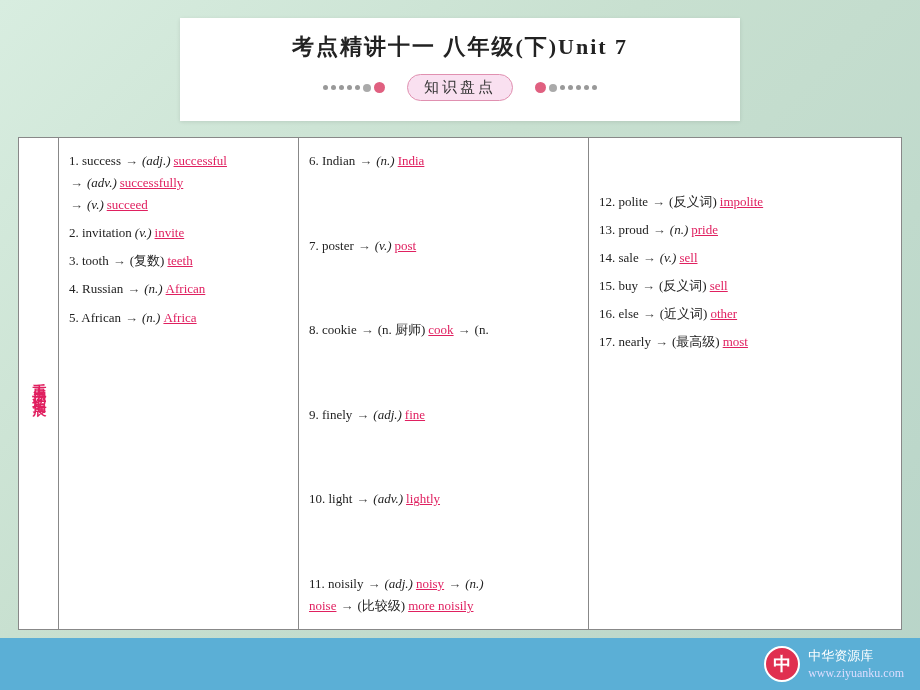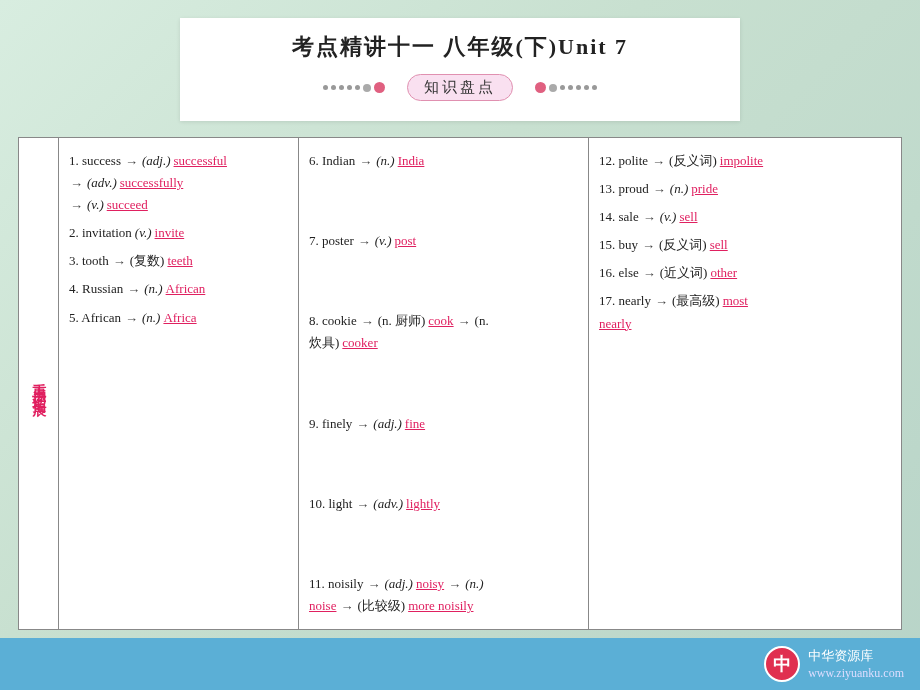--- a/index.html
+++ b/index.html
@@ -116,20 +116,21 @@
 
     .col {
       border-right: 1.5px solid #888;
       padding: 12px 10px;
       display: flex;
       flex-direction: column;
       gap: 6px;
     }
     .col:last-child {
       border-right: none;
+      margin-top: 41px;
     }
     .col-1 { width: 240px; }
     .col-2 { width: 290px; justify-content: space-between; }
     .col-3 { flex: 1; }
 
     .entry {
       font-size: 13px;
       color: #222;
       line-height: 1.7;
     }
@@ -298,24 +299,20 @@
         </div>
         <div class="entry">
           <div class="entry-line">
             <span class="black">8. cookie</span>
             <span class="arrow">→</span>
             <span class="black">(n. 厨师)</span>
             <span class="pink">cook</span>
             <span class="arrow">→</span>
             <span class="black">(n.</span>
           </div>
-          <div class="entry-line">
-            <span class="black">炊具)</span>
-            <span class="pink">cooker</span>
-          </div>
         </div>
         <div class="entry">
           <div class="entry-line">
             <span class="black">9. finely</span>
             <span class="arrow">→</span>
             <span class="black italic">(adj.)</span>
             <span class="pink">fine</span>
           </div>
         </div>
         <div class="entry">
@@ -384,23 +381,20 @@
             <span class="black">(近义词)</span>
             <span class="pink">other</span>
           </div>
         </div>
         <div class="entry">
           <div class="entry-line">
             <span class="black">17. nearly</span>
             <span class="arrow">→</span>
             <span class="black">(最高级)</span>
             <span class="pink">most</span>
-          </div>
-          <div class="entry-line">
-            <span class="pink">nearly</span>
           </div>
         </div>
       </div>
 
     </div>
   </div>
 </div>
 
 <div class="bottom-bar">
   <div class="logo-area">

